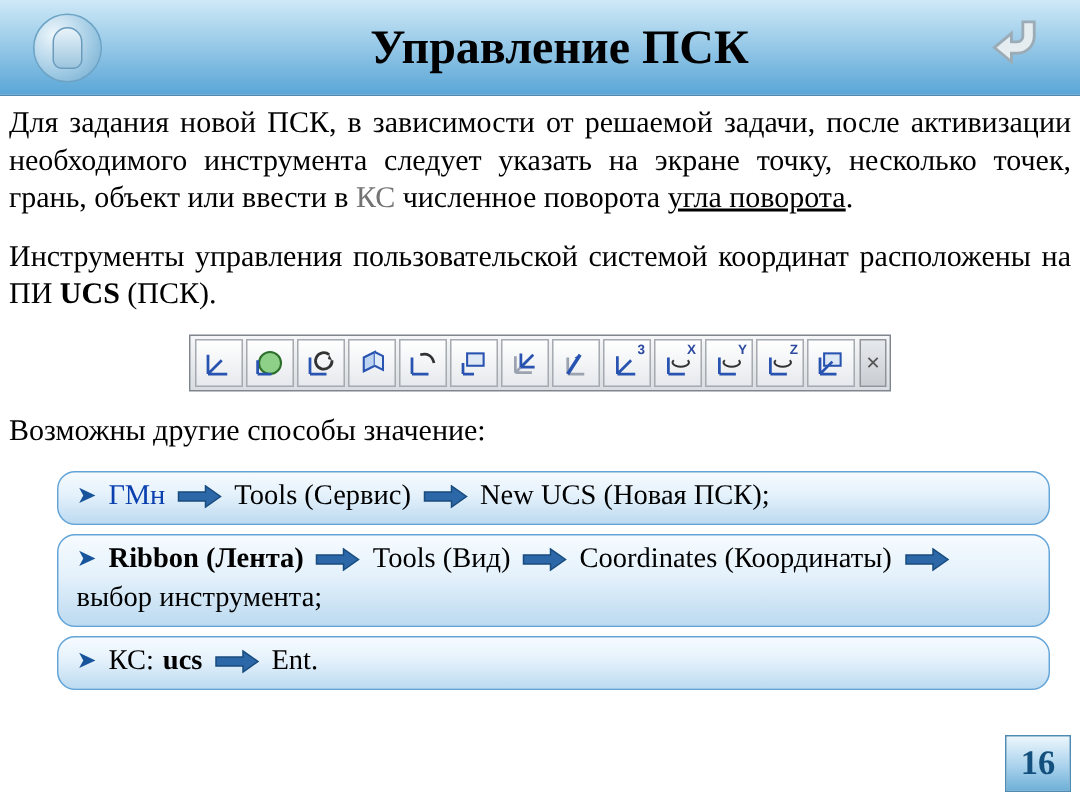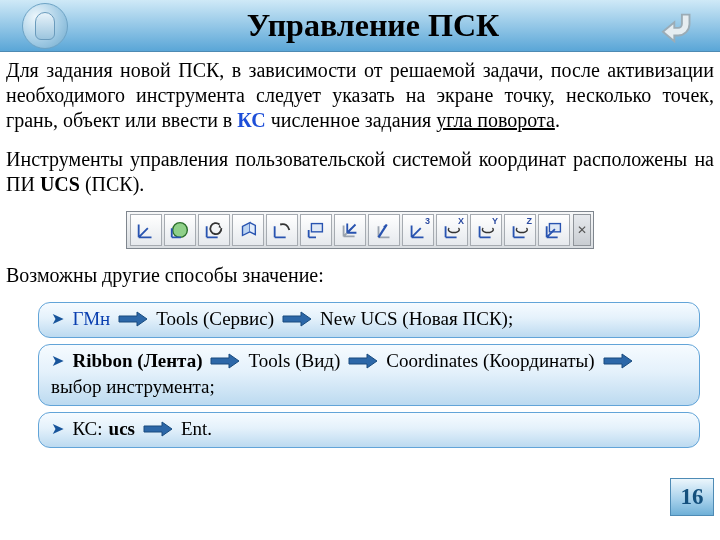--- a/index.html
+++ b/index.html
@@ -2,21 +2,21 @@
 <html><head>
 <meta charset="utf-8">
 <style>
   * { box-sizing: border-box; margin: 0; padding: 0; }
   body {
     width: 720px; height: 540px; overflow: hidden;
     font-family: "Times New Roman", serif;
     background: #fff; color: #000; position: relative;
   }
   .header-bar {
-    height: 52px;
+    height: 64px;
     background: linear-gradient(to bottom, #cfe9f7 0%, #5aa6d7 100%);
     display: flex; align-items: center; position: relative;
     border-bottom: 1px solid #4e8ab3;
     gap: 38px;
   }
   .logo-slot {
     width: 46px; height: 46px; margin-left: 22px;
     border-radius: 50%;
     background: radial-gradient(circle at 30% 30%, #eef7fc, #9ec9e3 60%, #6fa9cc);
     display: flex; align-items: center; justify-content: center;
@@ -34,21 +34,21 @@
     margin-right: 80px;
   }
   .undo-icon-box {
     position: absolute; right: 12px; top: 4px;
     width: 56px; height: 44px;
     display:flex; align-items:center; justify-content:center;
     color:#95a9b4; font-size:36px; font-weight:bold;
   }
   .content { padding: 6px 6px 0 6px; position: relative; height: calc(100% - 56px); }
   .para { font-size: 20px; line-height: 25px; text-align: justify; margin-bottom: 14px; }
-  .kc { color: #1d4ed8; font-weight: bold; }
+  .kc { color: #737373; font-weight: normal; }
   .underline { text-decoration: underline; }
   .bold { font-weight: bold; }
 
   .toolbar-wrap {
     display:flex; justify-content:center; margin: 6px 0 14px 0;
   }
   .toolbar {
     display:flex; align-items:center;
     background: linear-gradient(#f6f7f8,#d9dde1);
     border:1px solid #7f868e;
@@ -113,21 +113,21 @@
   <div class="undo-icon-box">
     <svg viewBox="0 0 48 40" width="46" height="38">
       <path d="M34 8 v10 a12 12 0 0 1 -12 12 h-4 v6 l-12 -10 12 -10 v6 h4 a4 4 0 0 0 4 -4 V8 z" fill="#e6edf1" stroke="#9bacb6" stroke-width="2"></path>
     </svg>
   </div>
 </div>
 
 <div class="content">
 
   <p class="para">
-    <span>Для задания новой ПСК, в зависимости от решаемой задачи, после активизации необходимого инструмента следует указать на экране точку, несколько точек, грань, объект или ввести в </span><span class="kc">КС</span><span> численное задания </span><span class="underline">угла поворота</span><span>.</span>
+    <span>Для задания новой ПСК, в зависимости от решаемой задачи, после активизации необходимого инструмента следует указать на экране точку, несколько точек, грань, объект или ввести в </span><span class="kc">КС</span><span> численное поворота </span><span class="underline">угла поворота</span><span>.</span>
   </p>
 
   <p class="para">
     <span>Инструменты управления пользовательской системой координат расположены на ПИ </span><span class="bold">UCS</span><span> (ПСК).</span>
   </p>
 
   <div class="toolbar-wrap">
     <div class="toolbar">
       <div class="btn">
           <svg viewBox="0 0 24 24">

